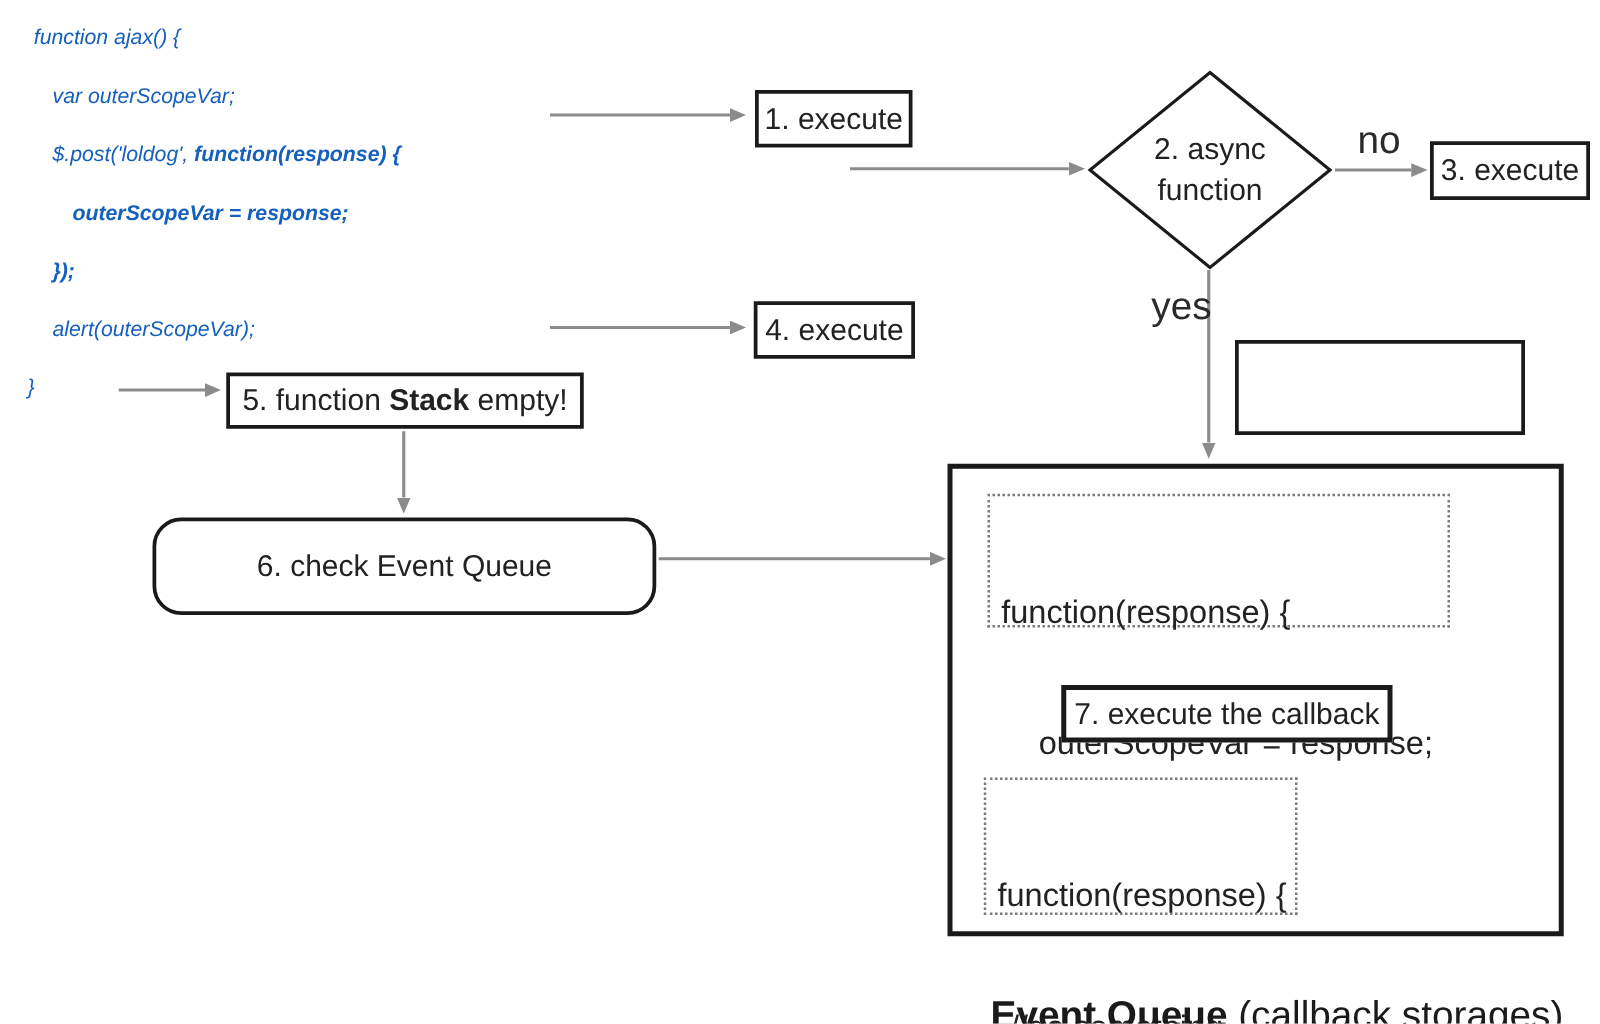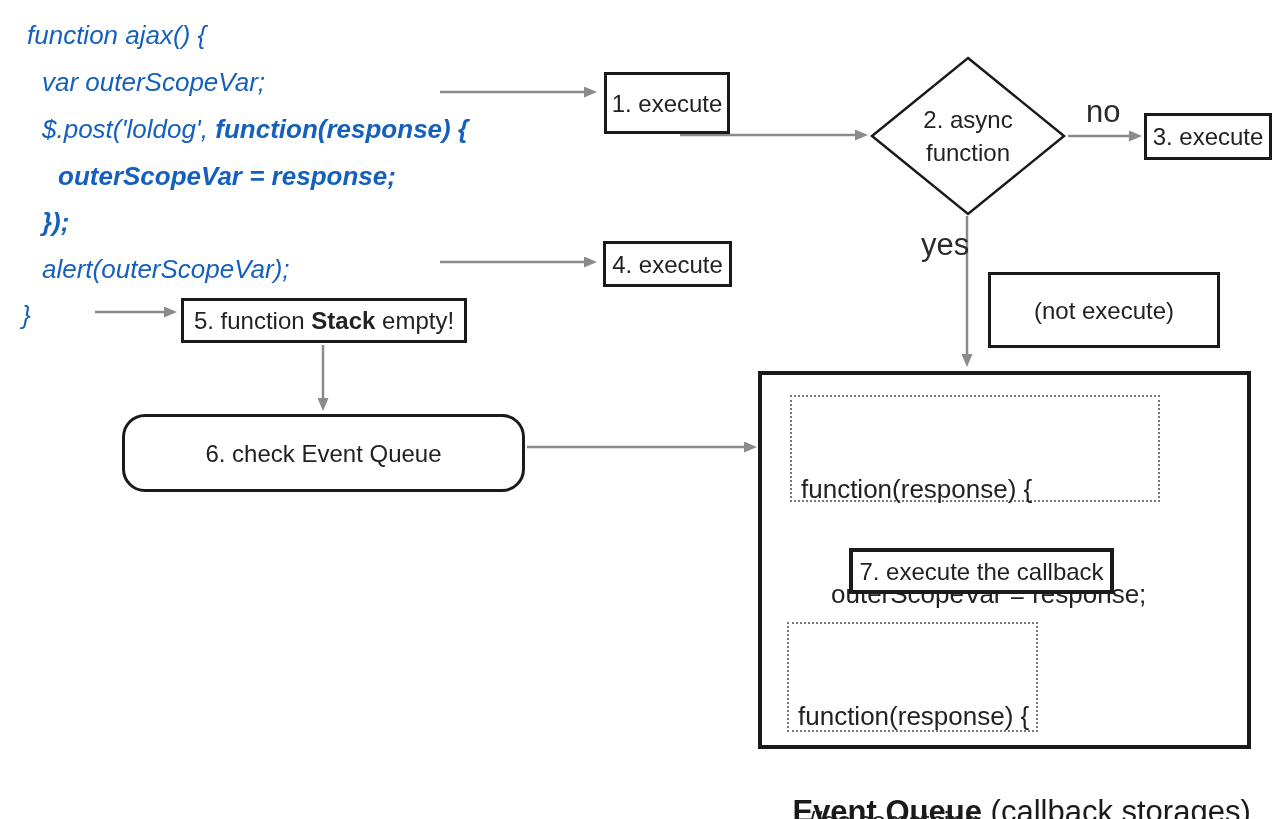--- a/index.html
+++ b/index.html
@@ -17,21 +17,21 @@
   }
   .arrow-layer {
     position: absolute;
     left: 0; top: 0;
     width: 1280px; height: 819px;
     pointer-events: none;
   }
   .code-line {
     position: absolute;
     font-style: italic;
-    font-size: 26px;
+    font-size: 17px;
     color: #1560bd;
     white-space: pre;
     letter-spacing: 0px;
   }
   .code-line b { font-weight: bold; }
   .flow-box {
     position: absolute;
     background: #ffffff;
     border: 3px solid #1a1a1a;
     box-sizing: border-box;
@@ -107,40 +107,39 @@
   </svg>
 
   <div class="code-line" style="left:27px; top:20px;"><span>function ajax() {</span></div>
   <div class="code-line" style="left:42px; top:67px;"><span>var outerScopeVar;</span></div>
   <div class="code-line" style="left:42px; top:114px;"><span>$.post('loldog', </span><b>function(response) {</b></div>
   <div class="code-line" style="left:58px; top:161px;"><b>outerScopeVar = response;</b></div>
   <div class="code-line" style="left:42px; top:207px;"><b>});</b></div>
   <div class="code-line" style="left:42px; top:254px;"><span>alert(outerScopeVar);</span></div>
   <div class="code-line" style="left:22px; top:300px;"><span>}</span></div>
 
-  <div class="flow-box" style="left:604px; top:72px; width:126px; height:62px;"><span>1. execute</span></div>
+  <div class="flow-box" style="left:604px; top:72px; width:126px; height:46px;"><span>1. execute</span></div>
 
   <div class="flow-box" style="left:872px; top:104px; width:192px; height:64px; border:none; background:transparent;">
     <span class="dline">2. async</span>
     <span class="dline">function</span>
   </div>
 
   <div class="edge-label" style="left:1086px; top:94px;">no</div>
   <div class="edge-label" style="left:921px; top:227px;">yes</div>
 
   <div class="flow-box" style="left:1144px; top:113px; width:128px; height:47px;"><span>3. execute</span></div>
 
   <div class="flow-box" style="left:603px; top:241px; width:129px; height:46px;text-align:center;"><span>4. execute</span></div>
 
   <div class="flow-box" style="left:181px; top:298px; width:286px; height:45px;">
     <span><span>5. function </span><b>Stack</b><span> empty!</span></span>
   </div>
 
   <div class="flow-box" style="left:988px; top:272px; width:232px; height:76px; line-height:35px;">
-    <span class="dline">(not execute)</span>
   </div>
 
   <div class="flow-box" style="left:122px; top:414px; width:403px; height:78px; line-height:35px;border-radius:23px;">
     <span class="dline">6. check Event Queue</span>
   </div>
 
   <div class="eq-box"></div>
 
   <div class="dotted-box" style="left:790px; top:395px; width:370px; height:107px;">
     <span class="dline">function(response) {</span>

